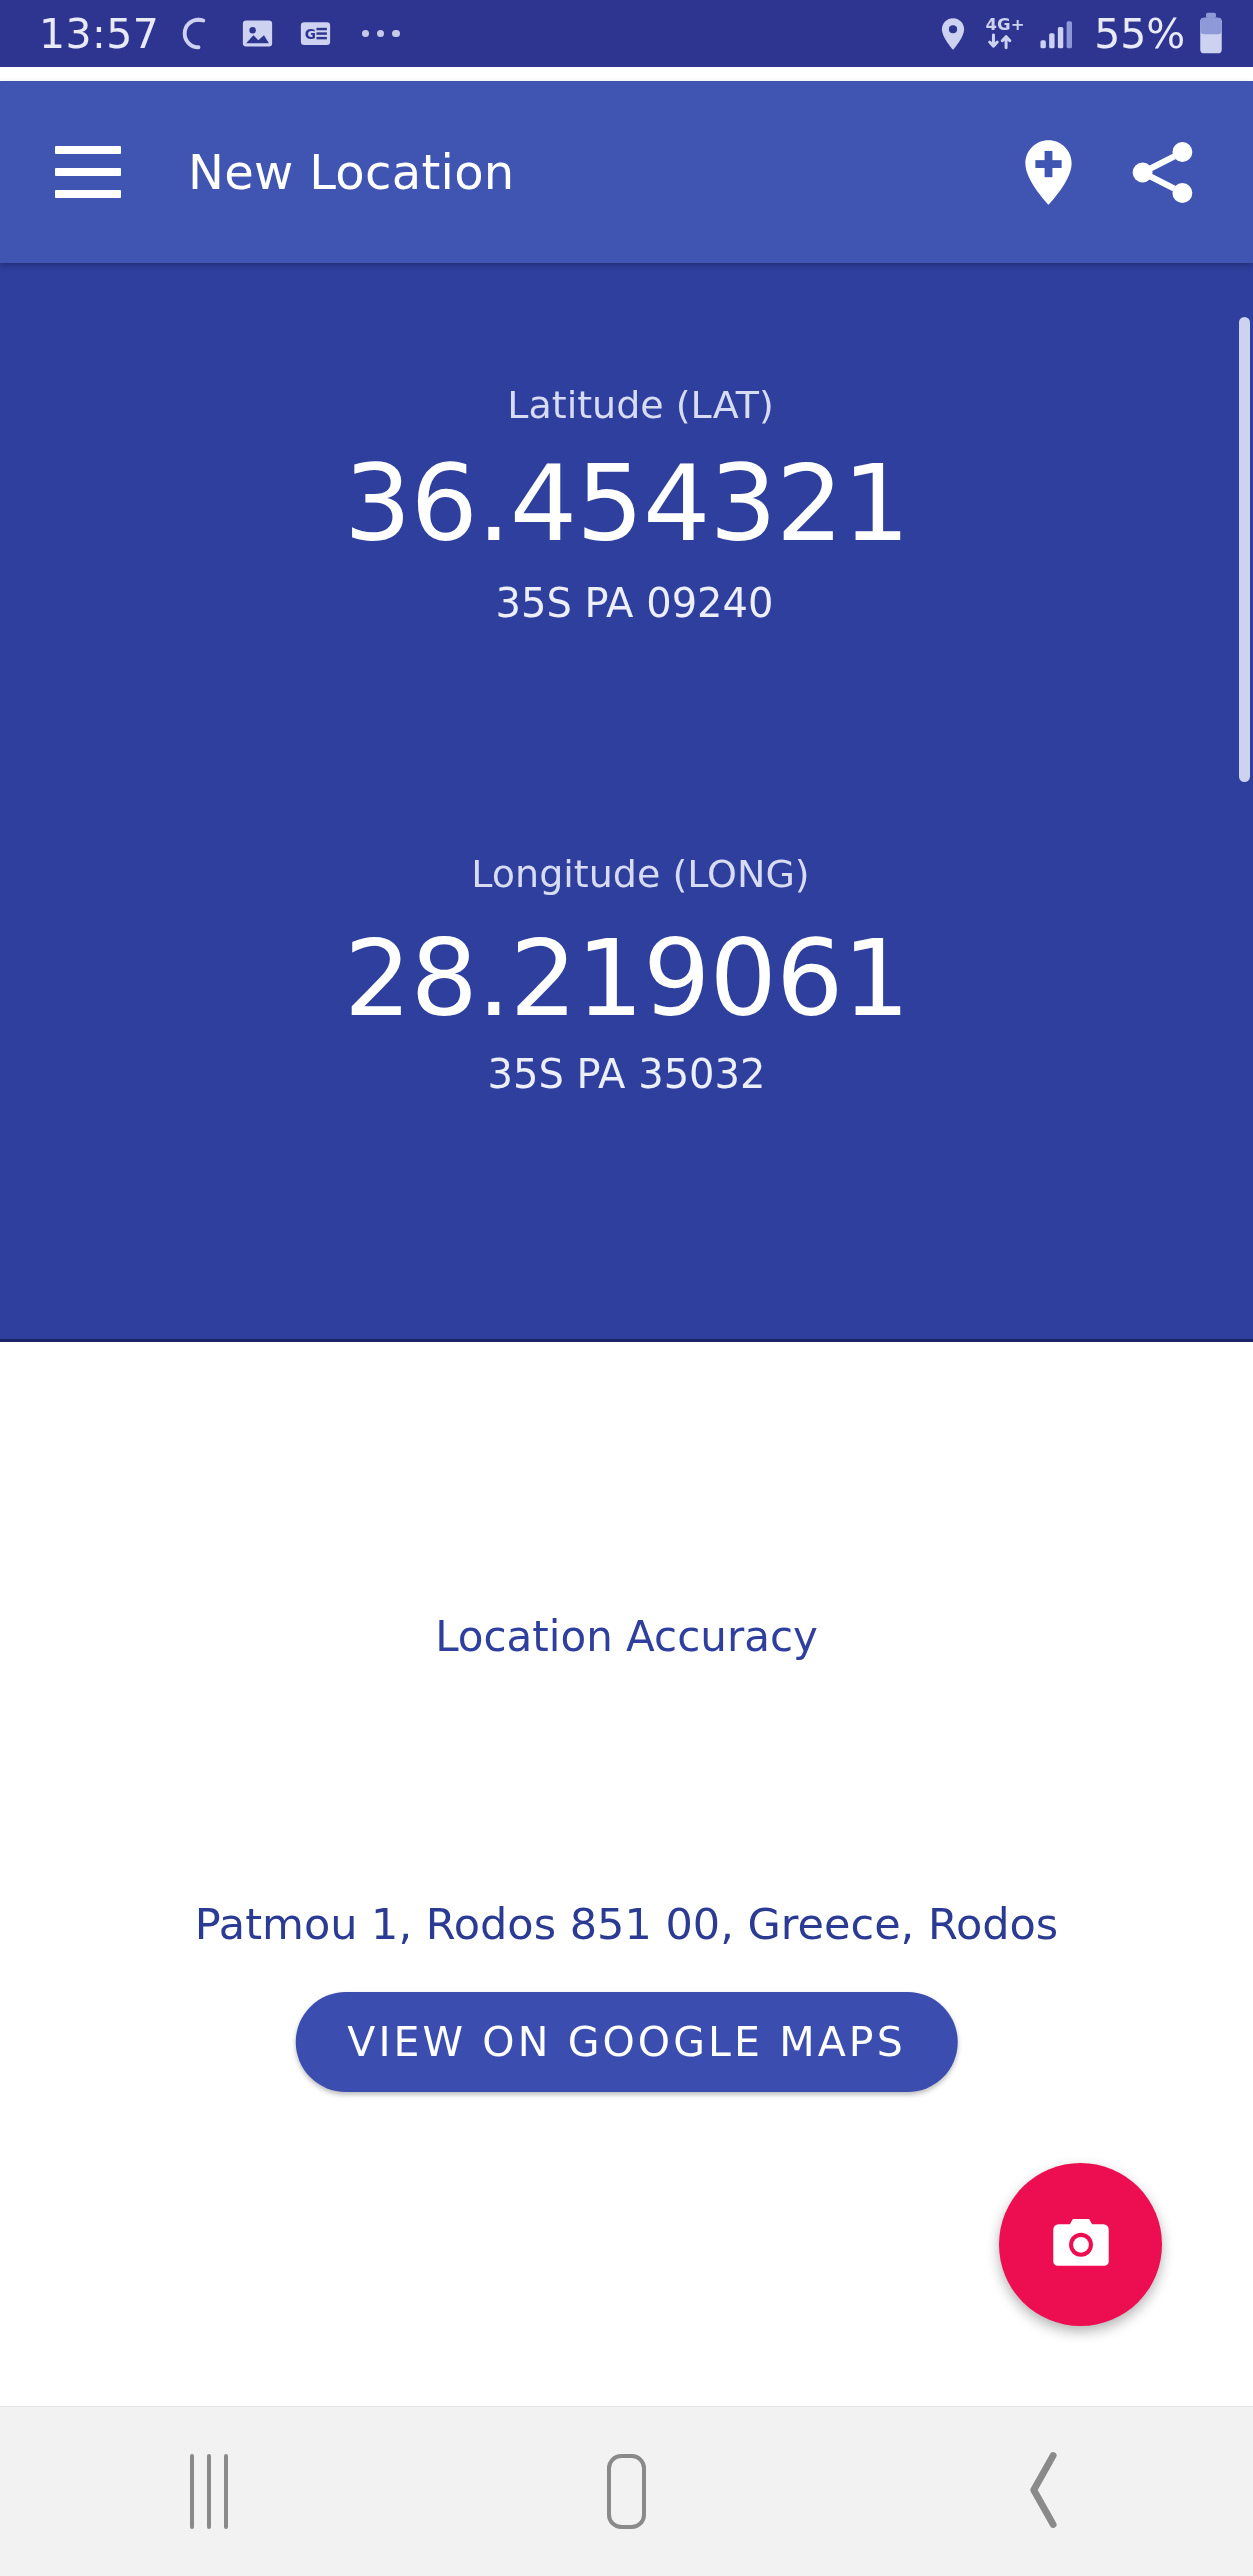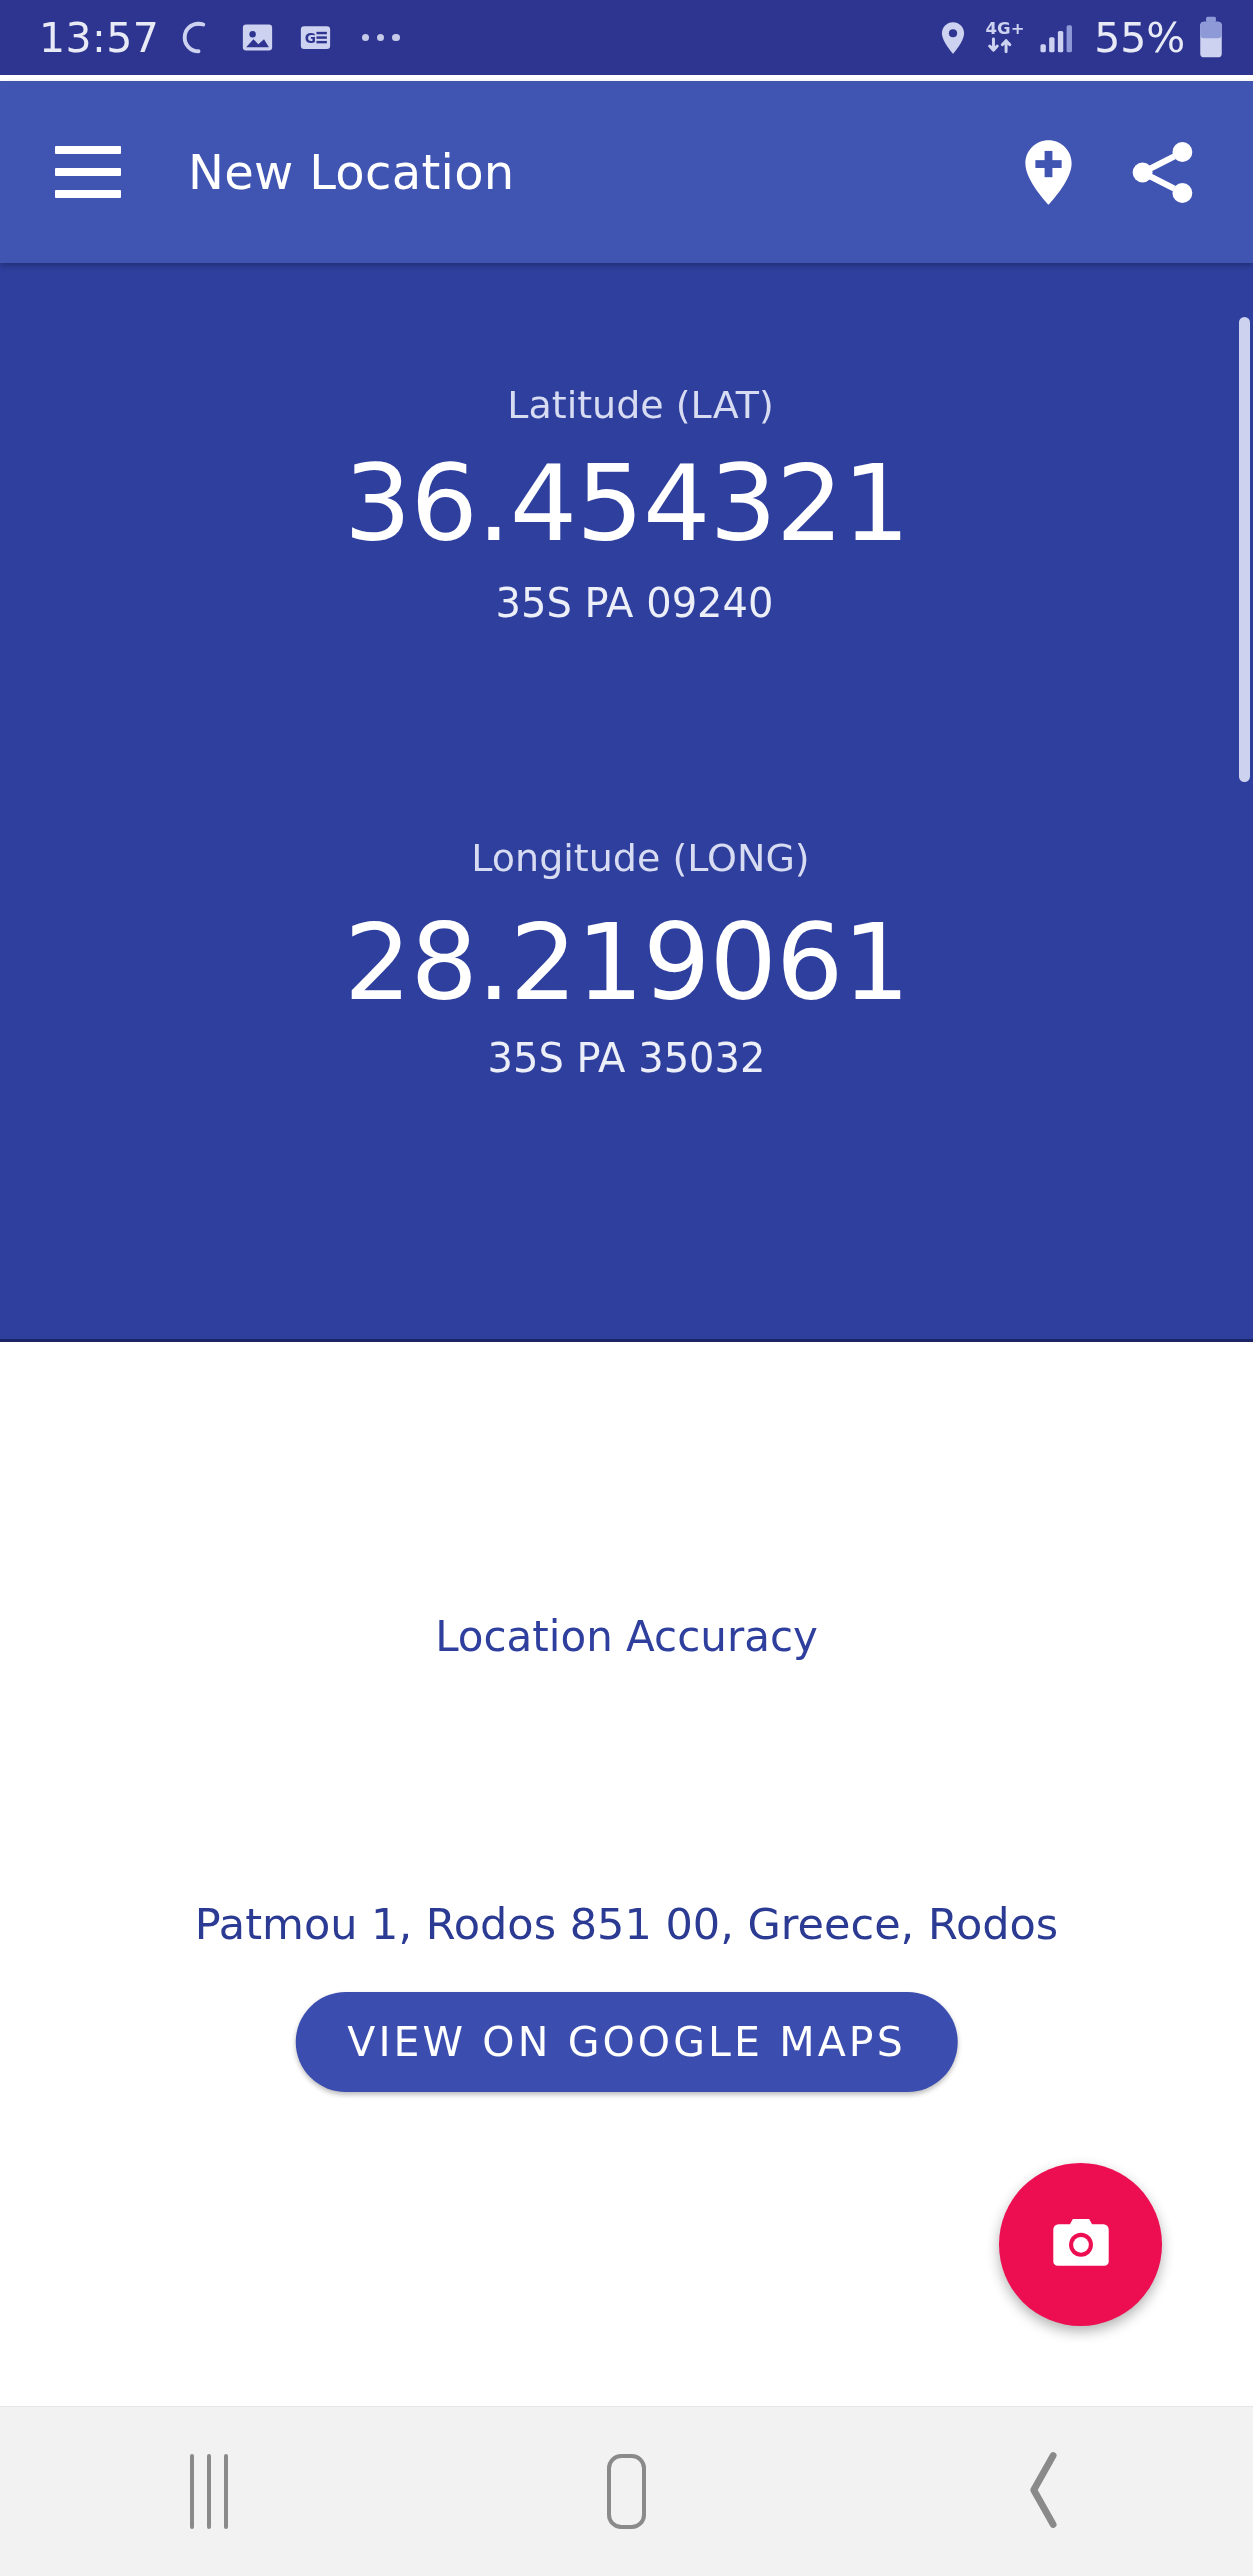--- a/index.html
+++ b/index.html
@@ -6,21 +6,21 @@
   html,body { width:1253px; height:2576px; }
   body {
     font-family:"Liberation Sans", sans-serif;
     background:#ffffff;
     overflow:hidden;
     position:relative;
   }
 
   
   .status-bar{
-    position:absolute; top:0; left:0; width:1253px; height:75px;
+    position:absolute; top:0; left:0; width:1253px; height:67px;
     background:#2e3590;
     display:flex; align-items:center; justify-content:space-between;
     padding:0 27px 0 39px;
   }
   .status-left{ display:flex; align-items:center; gap:19.7px; }
   .status-right{ display:flex; align-items:center; gap:10.7px; }
   .clock{
     color:#e8eaf6; font-size:41px; letter-spacing:0.4px;
     font-family:"DejaVu Sans", sans-serif; font-weight:400;
   }
@@ -79,21 +79,21 @@
     font-family:"DejaVu Sans", sans-serif;
     line-height:1.12; letter-spacing:-0.9px;
   }
   .coord-mgrs{
     color:#eceef8; font-size:40px; font-weight:400;
     font-family:"DejaVu Sans", sans-serif;
   }
   #lat-block{ position:absolute; top:121px; left:0; }
   #lat-block .coord-value{ margin-top:18px; }
   #lat-block .coord-mgrs{ margin-top:16px;padding-left:16px; }
-  #long-block{ position:absolute; top:574px; left:0; }
+  #long-block{ position:absolute; top:590px; left:0; }
   #long-block .coord-value{ margin-top:24px; }
   #long-block .coord-mgrs{ margin-top:12px; }
 
   .scroll-thumb{
     position:absolute; right:2.7px; top:55px; width:11.6px; height:465px;
     background:#cdd3ee; border-radius:7.2px;
   }
 
   
   .white-area{

